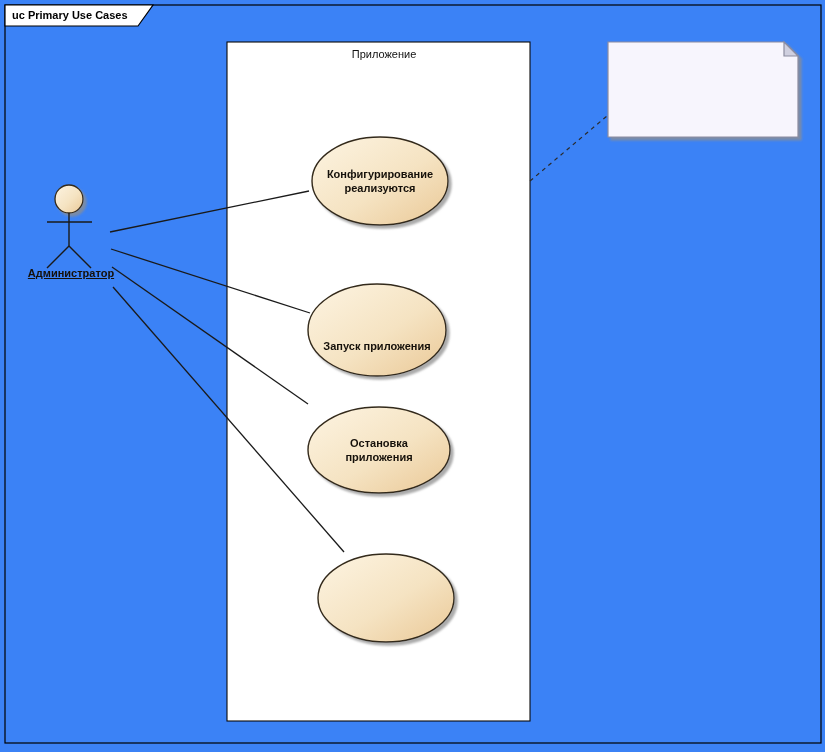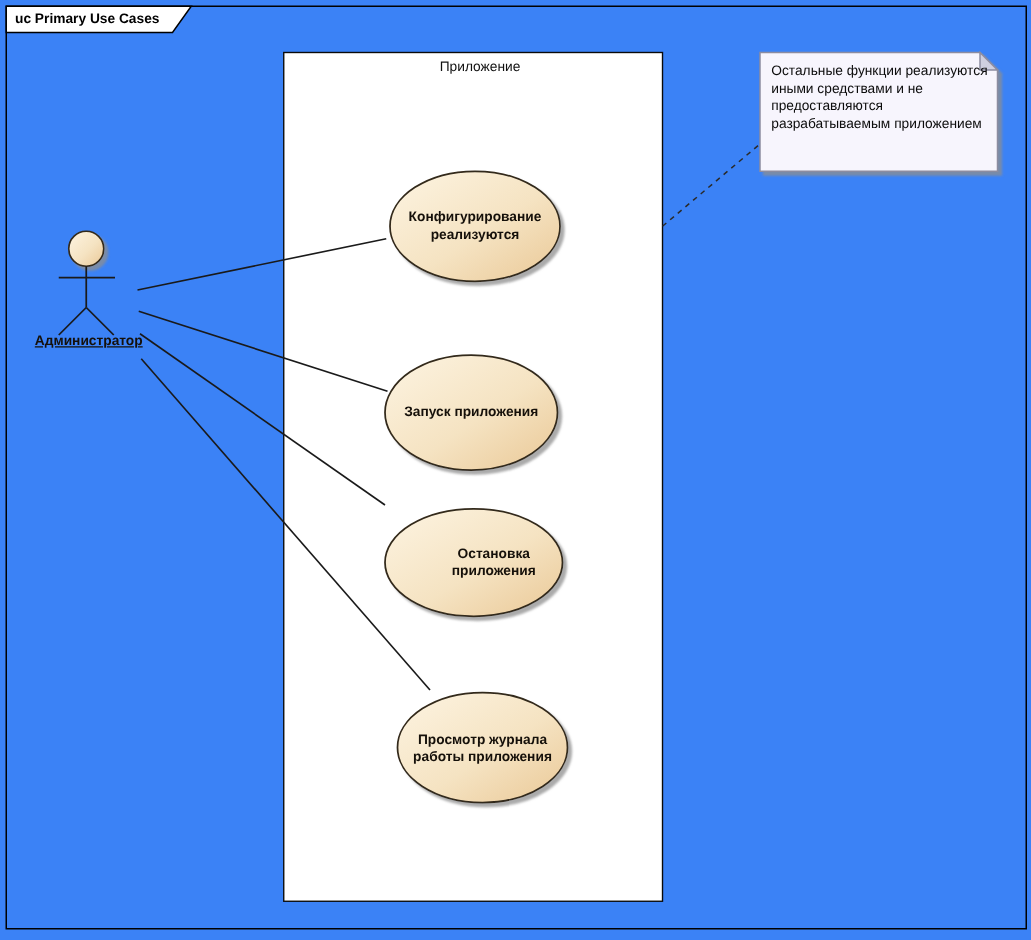--- a/index.html
+++ b/index.html
@@ -84,28 +84,22 @@
     </g>
   </svg>
 
   <div class="lbl frame-title">uc Primary Use Cases</div>
 
   <div class="lbl centered boundary-label">Приложение</div>
 
   <div class="lbl centered bold" style="left:380px; top:181px; width:130px;">Конфигурирование
 реализуются</div>
 
-  <div class="lbl centered bold" style="left:377px; top:330px; width:130px;">Запуск приложения</div>
+  <div class="lbl centered bold" style="left:377px; top:346px; width:130px;">Запуск приложения</div>
 
-  <div class="lbl centered bold" style="left:395px; top:450px; width:130px;">Остановка
+  <div class="lbl centered bold" style="left:379px; top:450px; width:130px;">Остановка
 приложения</div>
 
-  <div class="lbl centered bold" style="left:386px; top:599px; width:140px;">Просмотр журнала
-работы приложения</div>
 
   <div class="lbl centered bold" style="left:71px; top:273px; width:110px;text-decoration:underline;">Администратор</div>
 
-  <div class="lbl note-text">Остальные функции реализуются
-иными средствами и не
-предоставляются
-разрабатываемым приложением</div>
 
 </div>
 
 </body></html>

